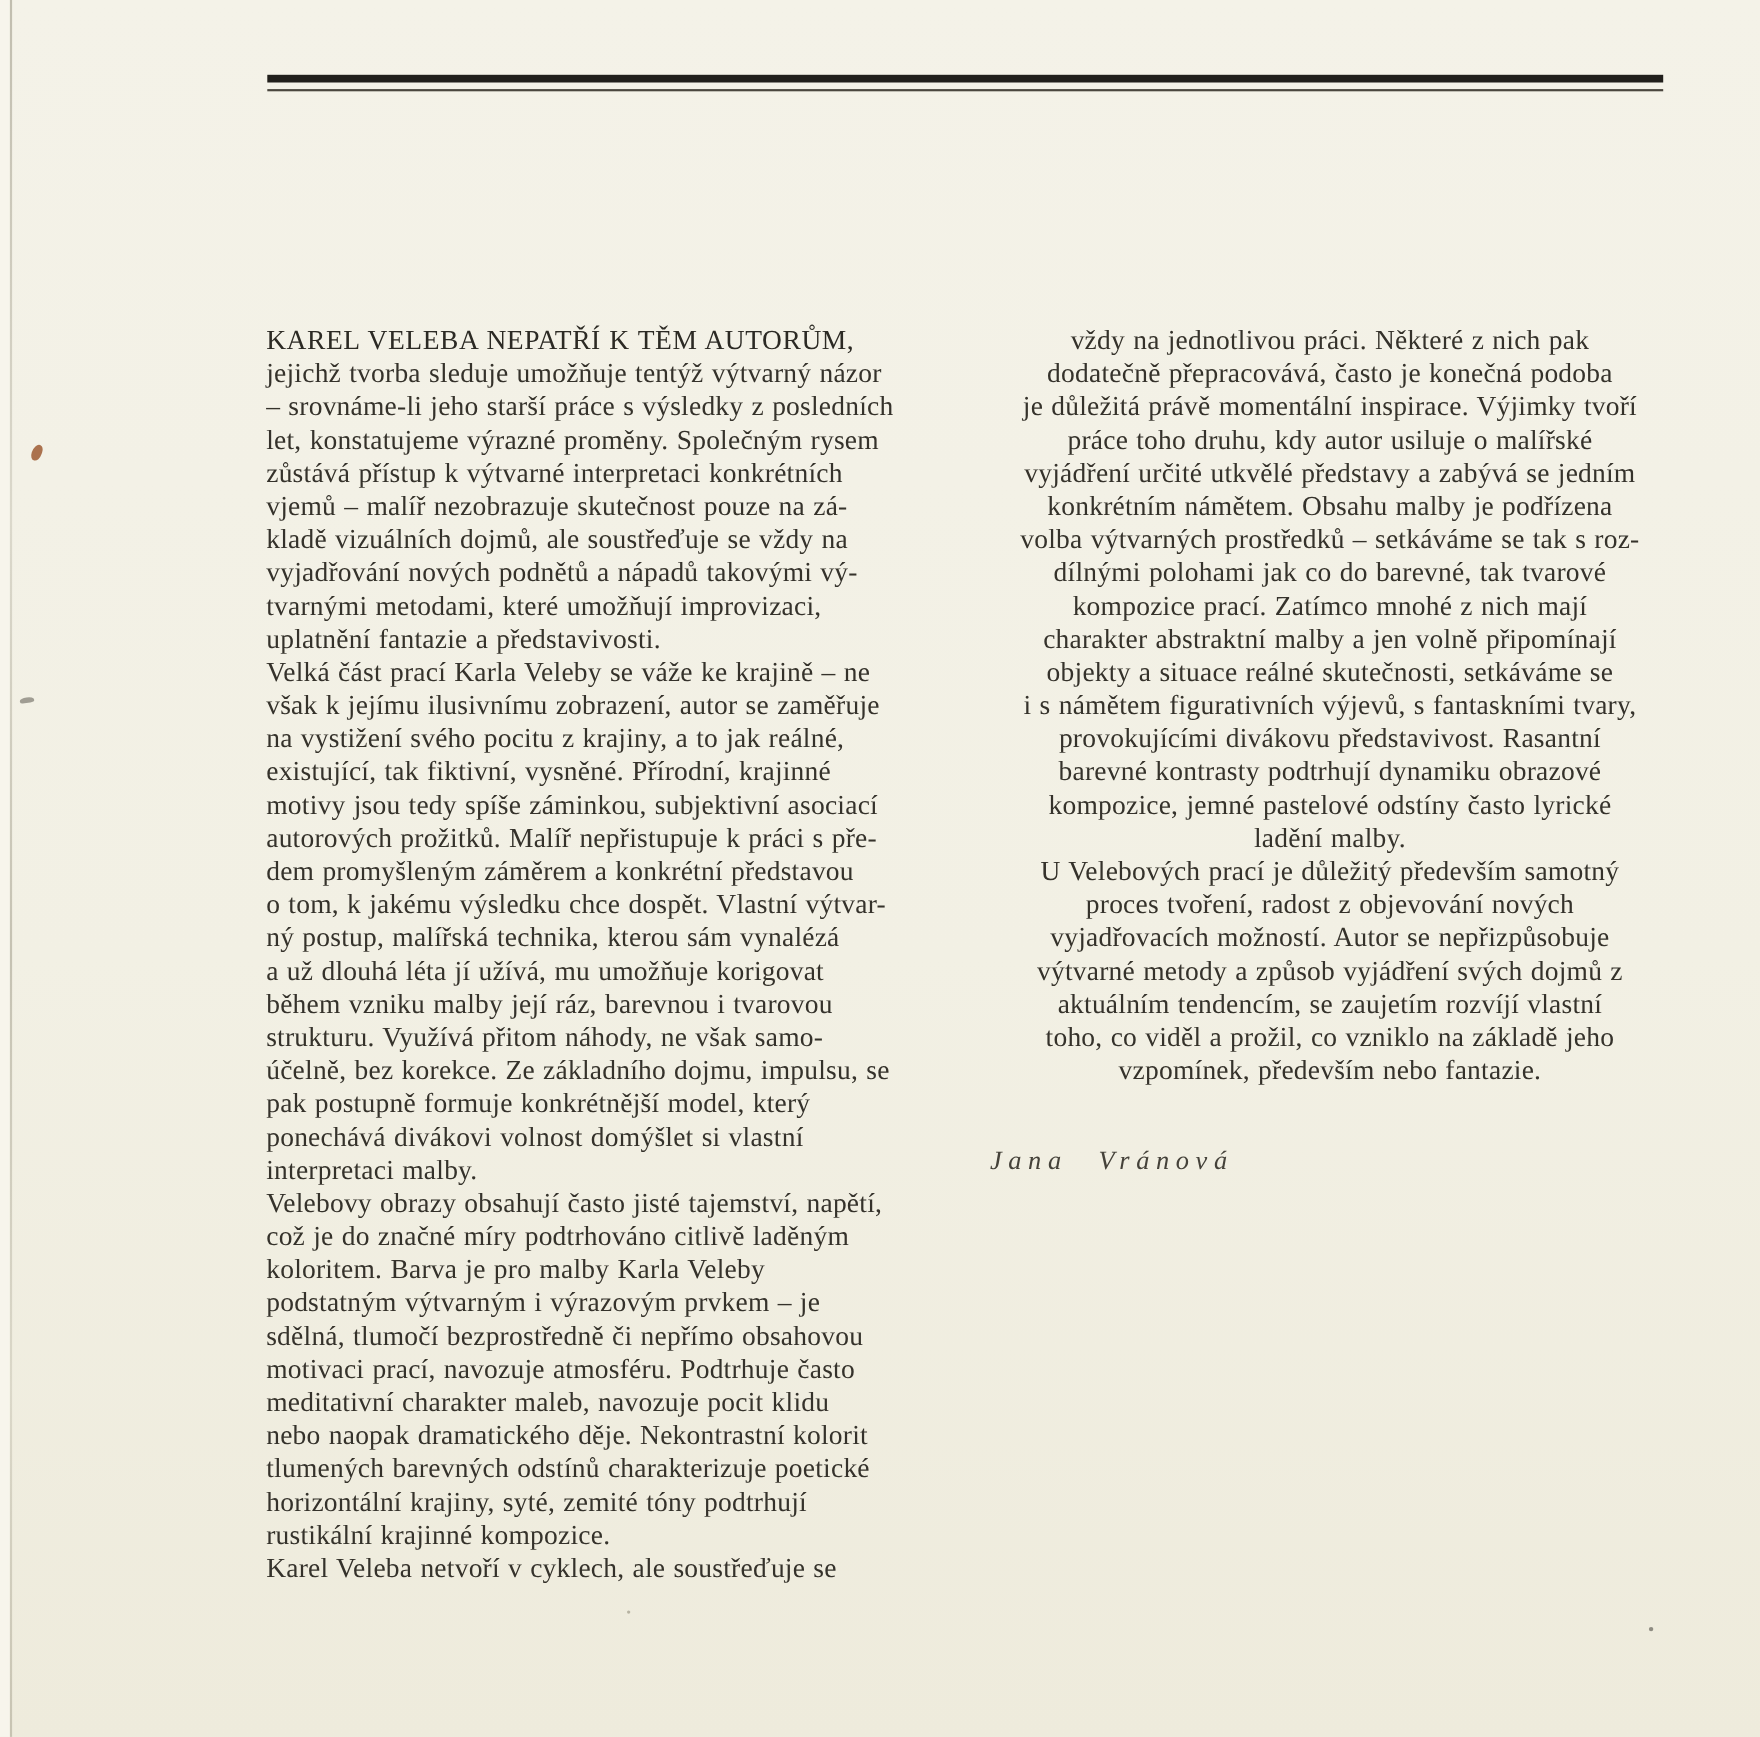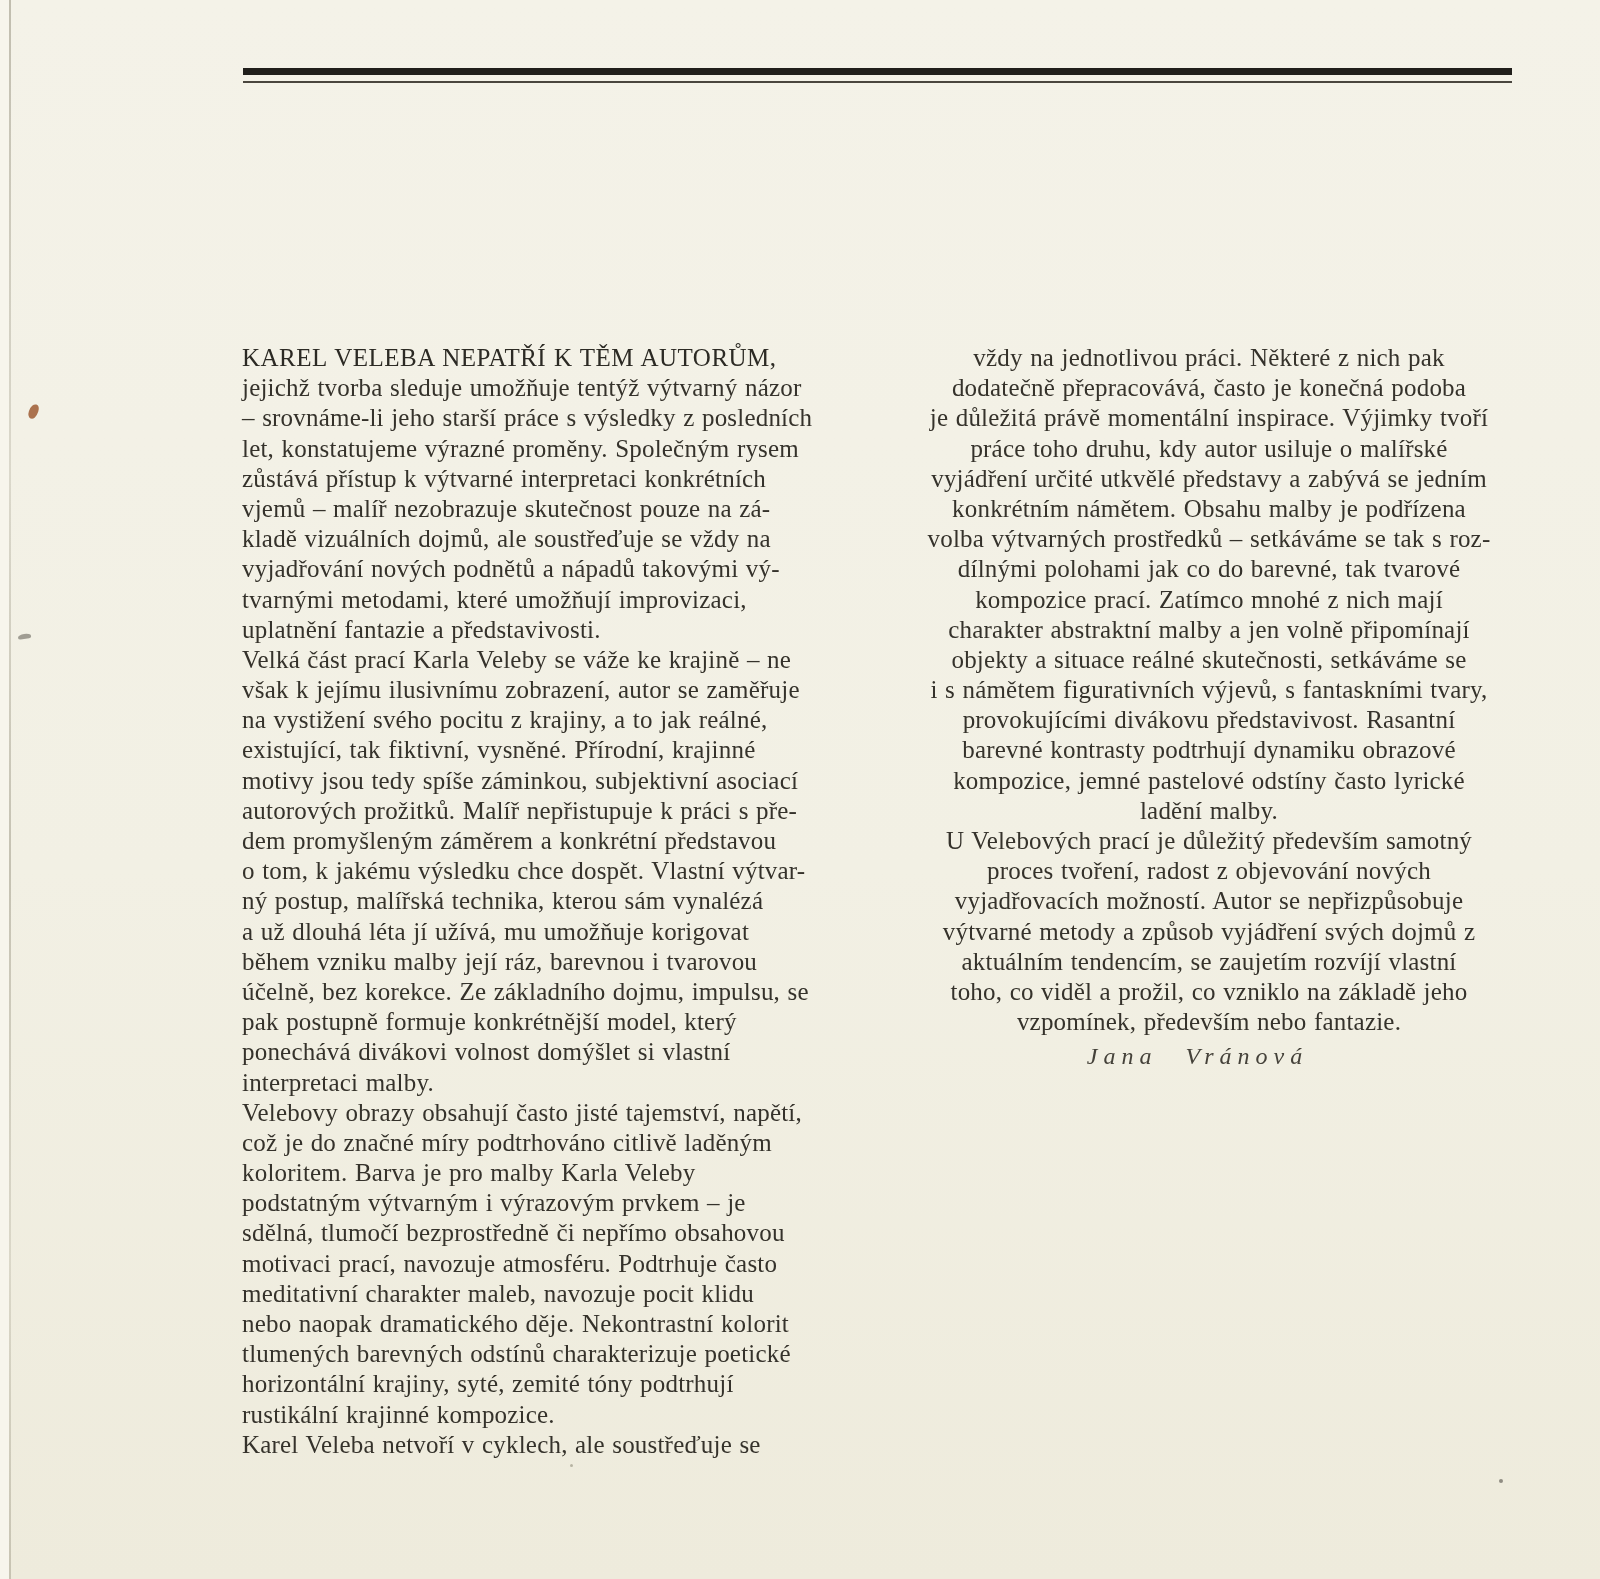--- a/index.html
+++ b/index.html
@@ -22,28 +22,28 @@
       rgba(110,104,82,.34) 55%,rgba(110,104,82,.16) 80%,
       rgba(110,104,82,.30) 100%);}
   
   .rule-thick{position:absolute;left:243px;top:68px;width:1269px;height:7px;
     background:var(--rule-dark,#211f1b);}
   .rule-thin{position:absolute;left:243px;top:81px;width:1269px;height:2px;
     background:var(--rule-thin,#4a463e);}
   
   .col{position:absolute;top:295px;width:618px;
     font-size:25px;line-height:30.2px;letter-spacing:.2px;word-spacing:1px;
-    color:var(--ink,#35322b);margin-top:48px;}
+    color:var(--ink,#35322b);}
   .col-left{left:242px;}
   .col-right{left:900px;text-align:center;}
   .line{white-space:nowrap;height:30.2px;}
   .col-left .line:first-child{letter-spacing:.5px;color:#2c2a24;}
   .signature{
     position:absolute;left:900px;top:1043px;width:595px;
-    text-align:center;font-style:italic;font-size:24px;
+    text-align:left;font-style:italic;font-size:24px;
     letter-spacing:6px;word-spacing:16px;color:#45423a;}
   
   .speck{position:absolute;}
   .speck-rust{left:29px;top:404px;width:9px;height:15px;
     background:#9e5c33;border-radius:60% 40% 55% 45%;
     transform:rotate(18deg);opacity:.85;}
   .speck-gray{left:18px;top:634px;width:13px;height:5px;
     background:#8b887e;border-radius:50% 50% 30% 30%;
     transform:rotate(-8deg);opacity:.8;}
   .speck-dot{left:1499px;top:1479px;width:4px;height:4px;
@@ -76,20 +76,21 @@
       <div class="line">však k jejímu ilusivnímu zobrazení, autor se zaměřuje</div>
       <div class="line">na vystižení svého pocitu z krajiny, a to jak reálné,</div>
       <div class="line">existující, tak fiktivní, vysněné. Přírodní, krajinné</div>
       <div class="line">motivy jsou tedy spíše záminkou, subjektivní asociací</div>
       <div class="line">autorových prožitků. Malíř nepřistupuje k práci s pře-</div>
       <div class="line">dem promyšleným záměrem a konkrétní představou</div>
       <div class="line">o tom, k jakému výsledku chce dospět. Vlastní výtvar-</div>
       <div class="line">ný postup, malířská technika, kterou sám vynalézá</div>
       <div class="line">a už dlouhá léta jí užívá, mu umožňuje korigovat</div>
       <div class="line">během vzniku malby její ráz, barevnou i tvarovou</div>
+      <div class="line">strukturu. Využívá přitom náhody, ne však samo-</div>
       <div class="line">účelně, bez korekce. Ze základního dojmu, impulsu, se</div>
       <div class="line">pak postupně formuje konkrétnější model, který</div>
       <div class="line">ponechává divákovi volnost domýšlet si vlastní</div>
       <div class="line">interpretaci malby.</div>
       <div class="line">Velebovy obrazy obsahují často jisté tajemství, napětí,</div>
       <div class="line">což je do značné míry podtrhováno citlivě laděným</div>
       <div class="line">koloritem. Barva je pro malby Karla Veleby</div>
       <div class="line">podstatným výtvarným i výrazovým prvkem – je</div>
       <div class="line">sdělná, tlumočí bezprostředně či nepřímo obsahovou</div>
       <div class="line">motivaci prací, navozuje atmosféru. Podtrhuje často</div>

